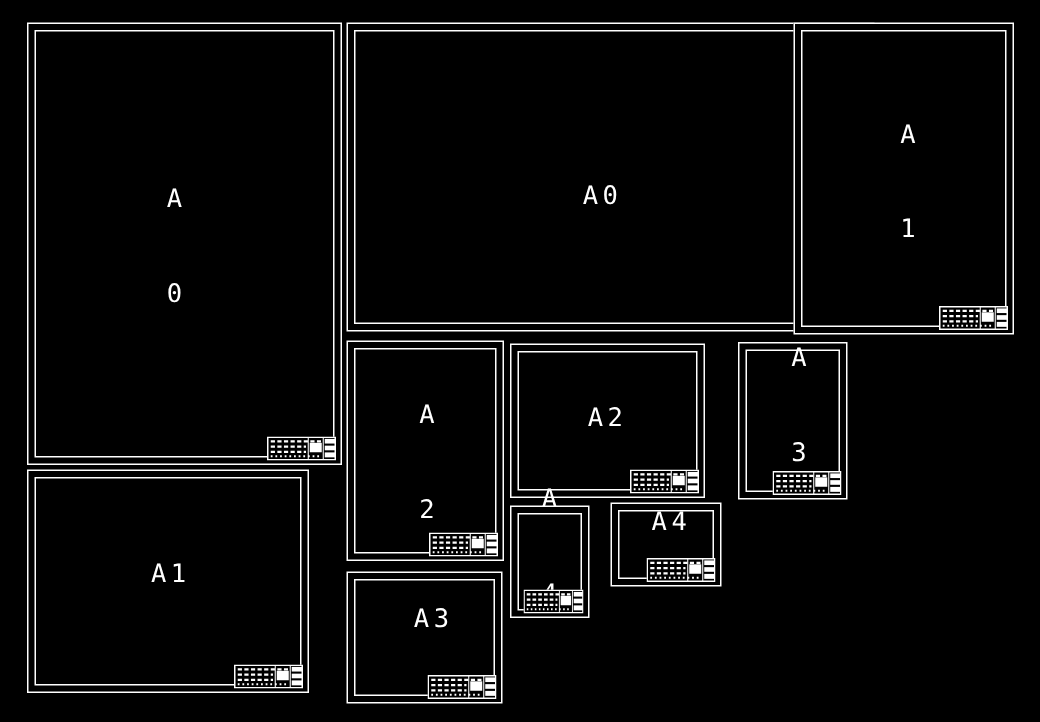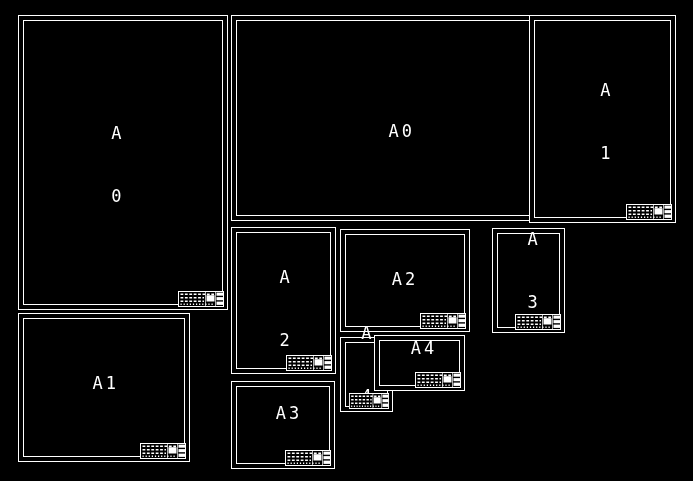--- a/index.html
+++ b/index.html
@@ -41,34 +41,34 @@
     width: 46px;
     height: 16px;
   }
   
   #s-a0p { left: 18px;  top: 15px;  width: 210px; height: 295px; }
   #s-a0p .label { left: 47.5%; top: 51%; }
   #s-a0l { left: 231px; top: 15px;  width: 352px; height: 206px; }
   #s-a0l .label { left: 48.5%; top: 62%; }
   #s-a1p { left: 529px; top: 15px;  width: 147px; height: 208px; }
   #s-a1p .label { left: 53%;   top: 51.5%; }
-  #s-a1l { left: 18px;  top: 313px; width: 172px; height: 149px; }
+  #s-a1l { left: 18px;  top: 313px; width: 188px; height: 149px; }
   #s-a1l .label { left: 51%;   top: 54.5%; }
   #s-a2p { left: 231px; top: 227px; width: 105px; height: 147px; }
   #s-a2p .label { left: 52.5%; top: 56%; }
   #s-a2l { left: 340px; top: 229px; width: 130px; height: 103px; }
   #s-a2l .label { left: 50%;   top: 59%; }
   #s-a3p { left: 492px; top: 228px; width: 73px;  height: 105px; }
   #s-a3p .label { left: 58%;   top: 40.5%; }
   #s-a3l { left: 231px; top: 381px; width: 104px; height: 88px; }
   #s-a3l .label { left: 56%;   top: 48.5%; }
   #s-a4p { left: 340px; top: 337px; width: 53px;  height: 75px; }
   #s-a4p .label { left: 52.5%; top: 37.5%; }
   #s-a4p .tb { width: 40px; }
-  #s-a4l { left: 374px; top: 335px; width: 91px;  height: 56px; }
+  #s-a4l { left: 407px; top: 335px; width: 74px;  height: 56px; }
   #s-a4l .label { left: 55%;   top: 42%; }
 </style>
 </head>
 <body>
 
 <svg width="0" height="0" style="position:absolute" aria-hidden="true">
   <defs>
     <g id="tbsym">
       <rect x="0" y="0" width="46" height="16" fill="#000"></rect>
       <rect x="0.5" y="0.5" width="45" height="15" fill="none" stroke="#fff" stroke-width="1"></rect>

